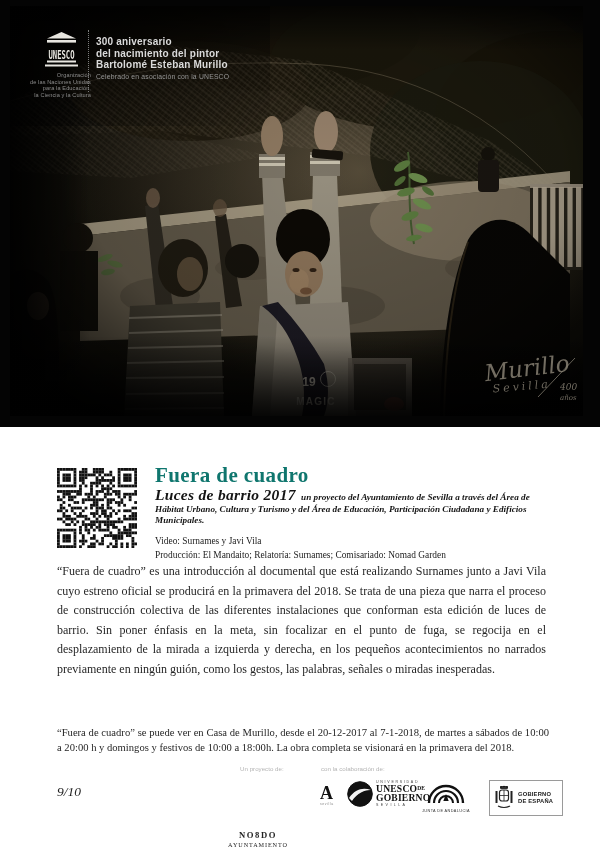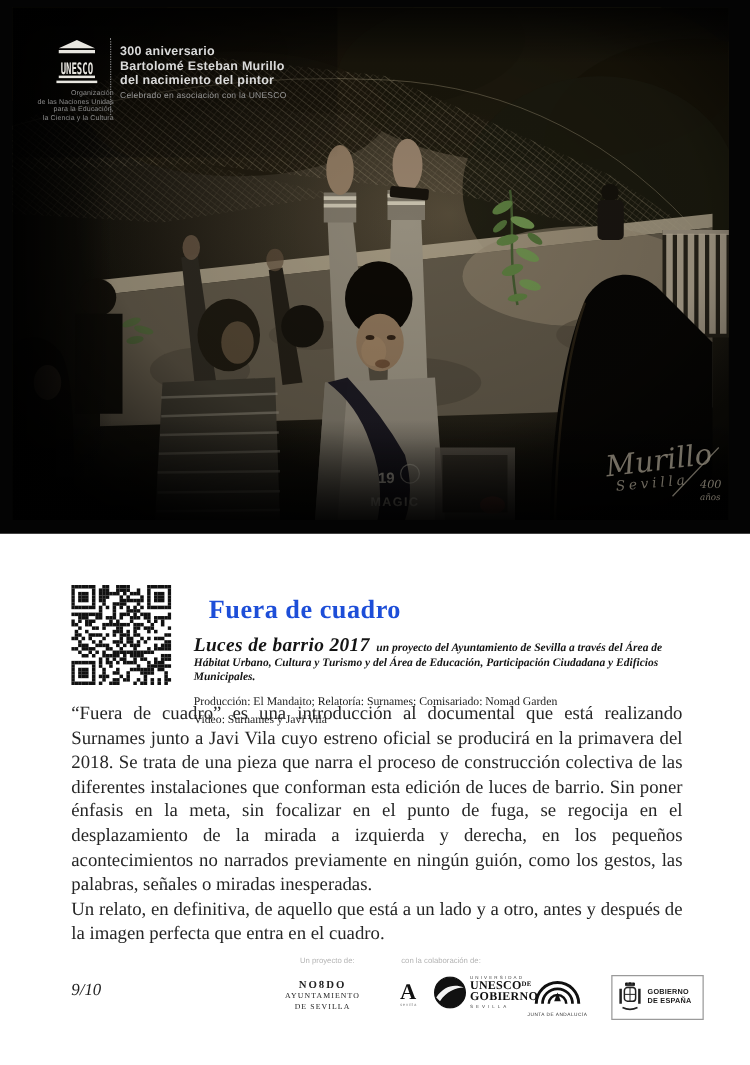--- a/index.html
+++ b/index.html
@@ -20,40 +20,40 @@
   .unesco-right{position:absolute;left:63px;top:8px;width:230px;}
   .unesco-right .big{font-size:10px;font-weight:bold;line-height:11.5px;color:#dadada;letter-spacing:.2px;}
   .unesco-right .small{font-size:6.8px;color:#969696;margin-top:2.5px;letter-spacing:.2px;}
 
   
   .sig{position:absolute;left:420px;top:350px;width:170px;height:72px;}
 
   
   .qr{position:absolute;left:57px;top:468px;width:80px;height:80px;}
   .titleblock{position:absolute;left:155px;top:463px;width:404px;}
-  .title{margin:12px;font-size:21px;font-weight:600;letter-spacing:.4px;color:#1d4ed8;line-height:24px;}
+  .title{margin:0;font-size:21px;font-weight:600;letter-spacing:.4px;color:#0f766e;line-height:24px;}
   .subtitle{margin-top:2px;font-size:9.2px;line-height:11.5px;color:#141414;}
   .subtitle .lead{font-style:italic;font-size:15.5px;letter-spacing:.3px;margin-right:3px;font-weight:bold;}
   .subtitle .rest{font-weight:bold;font-style:italic;margin-top:40px;}
   .credits{margin-top:7px;font-size:9.4px;line-height:14px;color:#1c1c1c;}
 
-  .bodytext{position:absolute;left:57px;top:562px;width:489px;font-size:15px;
+  .bodytext{position:absolute;left:57px;top:562px;width:489px;font-size:12px;
             line-height:19.6px;color:#262626;text-align:justify;}
   .bodytext p{margin:0;}
   .note{position:absolute;left:57px;top:726px;width:492px;font-size:10.6px;
         line-height:14.6px;color:#262626;text-align:justify;}
 
   
   .flabel{position:absolute;font-family:"Liberation Sans",sans-serif;font-size:6.2px;color:#b4b4b4;}
   .lblA{left:240px;top:765px;}
   .lblB{left:321px;top:765px;}
   .pagenum{position:absolute;left:57px;top:784px;font-style:italic;font-size:13.5px;color:#1f1f1f;}
 
   .logo-nosdo{position:absolute;left:217px;top:782px;width:82px;text-align:center;color:#222;}
-  .nosdo-top{font-size:8.6px;font-weight:bold;letter-spacing:1.6px;}
+  .nosdo-top{font-size:8.6px;font-weight:bold;letter-spacing:1.6px;margin-top:48px;}
   .nosdo-sub{font-size:6.2px;letter-spacing:.9px;text-transform:uppercase;line-height:7.6px;margin-top:1px;}
 
   .logo-a{position:absolute;left:320px;top:784px;width:20px;text-align:left;color:#111;}
   .a-letter{font-size:18px;font-weight:bold;line-height:18px;}
   .a-sub{font-size:3.4px;color:#888;letter-spacing:.6px;font-family:"Liberation Sans",sans-serif;}
 
   .logo-upo{position:absolute;left:347px;top:780px;display:flex;align-items:center;}
   .upo-text{margin-left:3px;}
   .upo-univ{font-size:3.6px;letter-spacing:1.7px;color:#444;font-family:"Liberation Sans",sans-serif;}
   .upo-name{font-size:9.6px;font-weight:bold;line-height:8.6px;color:#101010;letter-spacing:.2px;}
@@ -237,22 +237,22 @@
       </svg>
       <div class="unesco-org">
         <div>Organización</div>
         <div>de las Naciones Unidas</div>
         <div>para la Educación,</div>
         <div>la Ciencia y la Cultura</div>
       </div>
       <div class="unesco-div"></div>
       <div class="unesco-right">
         <div class="big">300 aniversario</div>
+        <div class="big">del nacimiento del pintor</div>
         <div class="big">Bartolomé Esteban Murillo</div>
-        <div class="big">del nacimiento del pintor</div>
         <div class="small">Celebrado en asociación con la UNESCO</div>
       </div>
     </div>
 
     <div class="sig">
       <svg width="170" height="72" viewBox="0 0 170 72">
         <g fill="#8f887a" font-family="DejaVu Serif, serif" font-style="italic">
           <text x="108" y="26" font-size="23" text-anchor="middle" opacity=".8" transform="rotate(-7 108 26)">Murillo</text>
           <text x="102" y="40" font-size="11" text-anchor="middle" letter-spacing="3" opacity=".75" transform="rotate(-5 102 40)">Sevilla</text>
           <line x1="118" y1="47" x2="155" y2="8" stroke="#8f887a" stroke-width="1" opacity=".7"></line>
@@ -696,29 +696,29 @@
         <rect x="74.48" y="77.24" width="2.81" height="2.81" fill="#111"></rect>
       </svg></div>
 
   <div class="titleblock">
     <h1 class="title">Fuera de cuadro</h1>
     <div class="subtitle">
       <span class="lead">Luces de barrio 2017</span>
       <span class="rest">un proyecto del Ayuntamiento de Sevilla a través del Área de Hábitat Urbano, Cultura y Turismo y del Área de Educación, Participación Ciudadana y Edificios Municipales.</span>
     </div>
     <div class="credits">
+      <div>Video: Surnames y Javi Vila</div>
       <div>Producción: El Mandaito; Relatoría: Surnames; Comisariado: Nomad Garden</div>
-      <div>Video: Surnames y Javi Vila</div>
     </div>
   </div>
 
   <div class="bodytext">
     <p>“Fuera de cuadro” es una introducción al documental que está realizando Surnames junto a Javi Vila  cuyo estreno oficial se producirá en la primavera del 2018. Se trata de una pieza que narra el proceso de construcción colectiva de las diferentes instalaciones que conforman esta edición de luces de barrio.  Sin poner énfasis en la meta, sin focalizar en el punto de fuga, se regocija en el desplazamiento de la mirada a izquierda y derecha, en los pequeños acontecimientos no narrados previamente en ningún guión, como los gestos, las palabras, señales o miradas inesperadas.</p>
-    <p>Un relato, en definitiva, de aquello que está a un lado y a otro, antes y después de la imagen perfecta que entra en el cuadro.</p>
   </div>
+  <div class="note">“Fuera de cuadro” se puede ver en Casa de Murillo, desde el 20-12-2017 al 7-1-2018, de martes a sábados de 10:00 a 20:00 h y domingos y festivos de 10:00 a 18:00h. La obra completa se visionará en la primavera del 2018.</div>
 
   <div class="flabel lblA">Un proyecto de:</div>
   <div class="flabel lblB">con la colaboración de:</div>
   <div class="pagenum">9/10</div>
 
   <div class="logo-nosdo">
     <div class="nosdo-top">NO8DO</div>
     <div class="nosdo-sub">Ayuntamiento</div>
     <div class="nosdo-sub">de Sevilla</div>
   </div>

